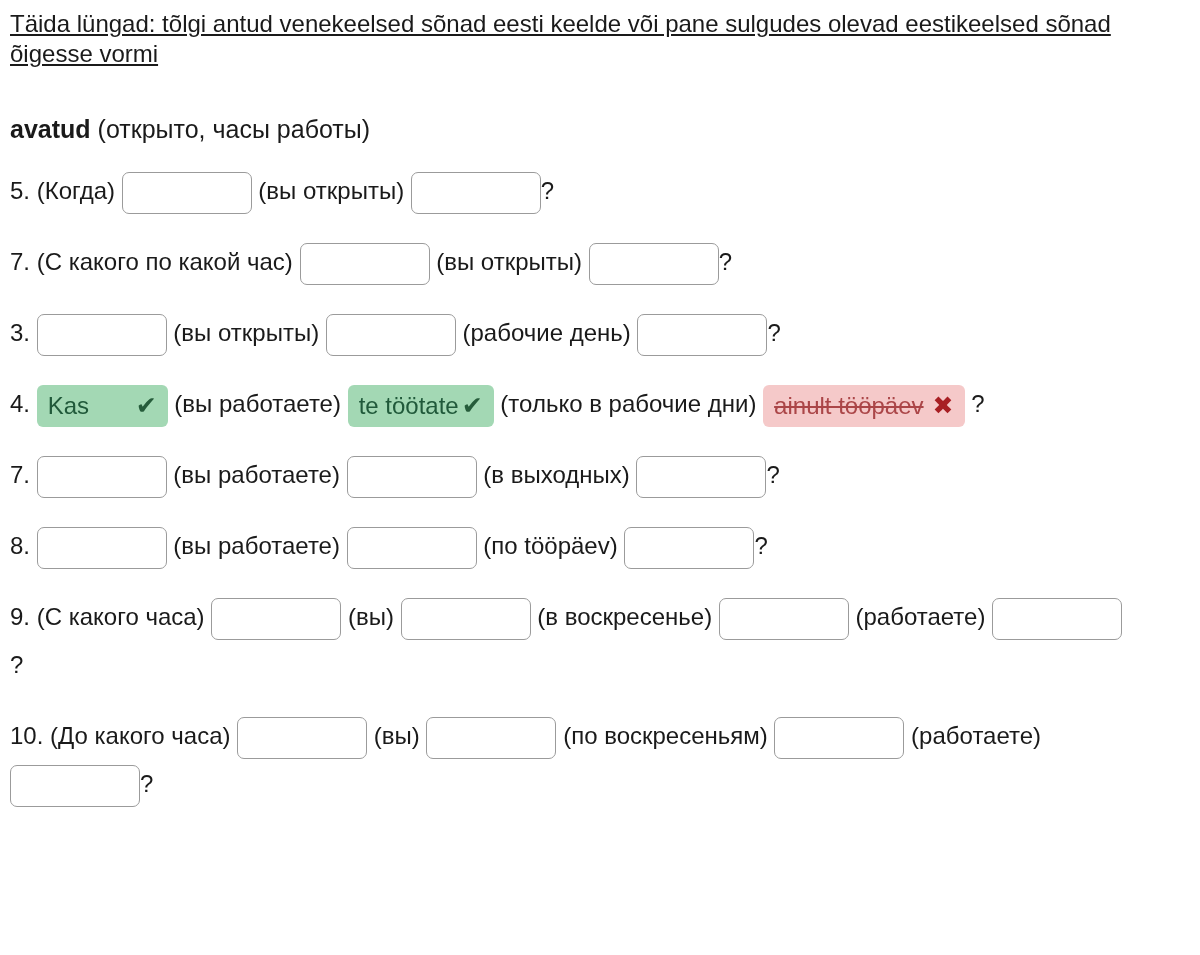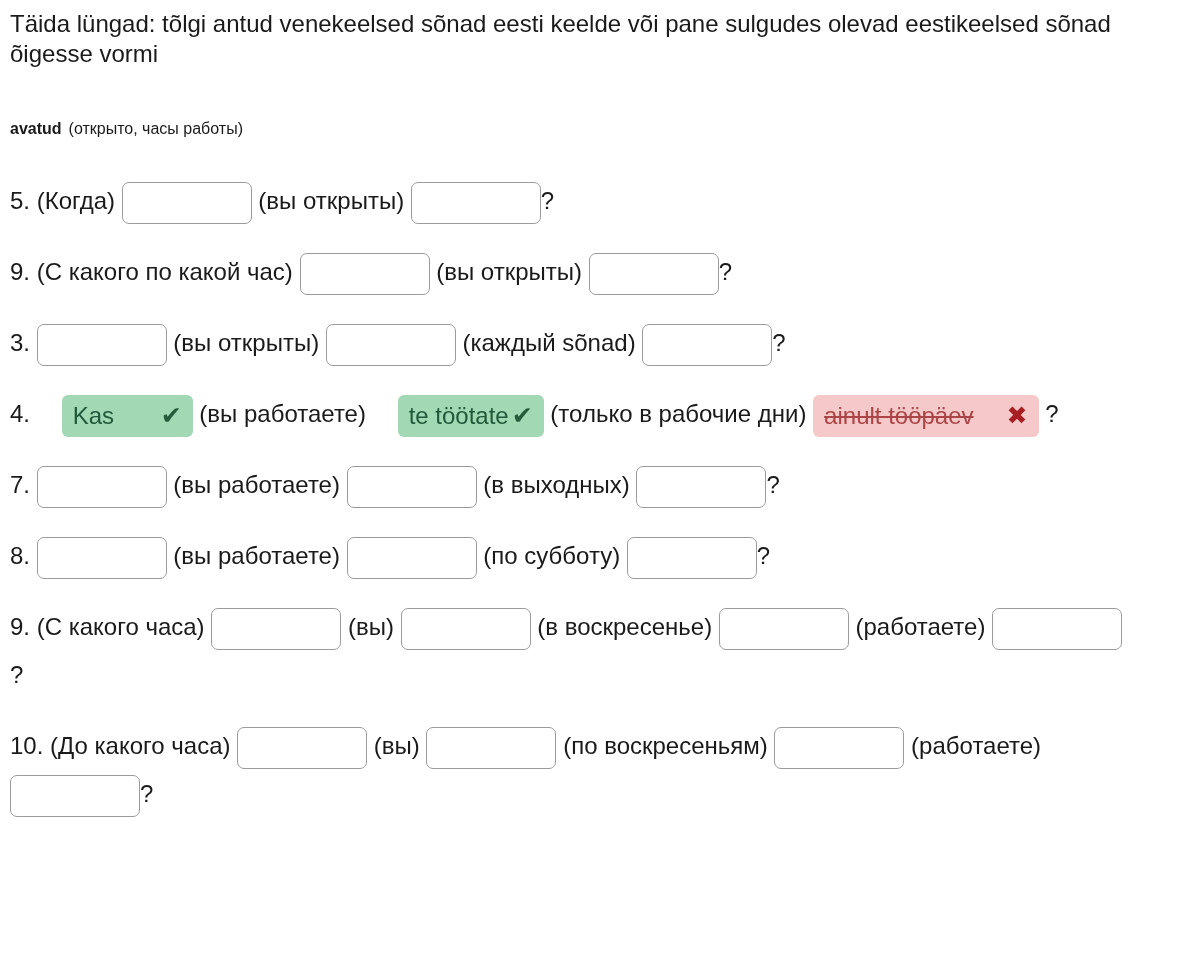--- a/index.html
+++ b/index.html
@@ -4,24 +4,24 @@
 <style>
   html,body{margin:0;padding:0;}
   body{
     width:1200px;height:955px;overflow:hidden;box-sizing:border-box;
     background:#ffffff;color:#1a1a1a;
     font-family:"Liberation Sans","DejaVu Sans",sans-serif;
     padding:9px 0 0 10px;
   }
   .title{
     font-size:24px;font-weight:400;line-height:30px;
-    max-width:1140px;margin:0 0 45px 0;color:#1a1a1a;
+    max-width:1140px;margin:0 0 45px 0;color:#1a1a1a;text-decoration:underline;
   }
   .word-line{
-    font-size:16px;line-height:30px;margin:0 0 33px 0;
+    font-size:25px;line-height:30px;margin:0 0 23px 0;
   }
   .word-line b{font-weight:700;}
   .word-line .note{margin-left:7px;}
   #rows{width:1190px;}
   .row{
     font-size:24px;line-height:48px;margin:0 0 23px 0;
     white-space:pre-wrap;
   }
   .seg-text{white-space:pre-wrap;}
   .blank{
@@ -36,39 +36,39 @@
     border:2px solid var(--focus-border,#4b8ed6);
     box-shadow:0 0 7px 2.5px var(--focus-glow,rgba(77,142,228,.55));
   }
   .caret{
     position:absolute;left:14px;top:8px;width:2px;height:26px;background:#111;
   }
   .chip{
     display:inline-flex;align-items:center;vertical-align:middle;
     box-sizing:border-box;height:42px;border-radius:6px;padding:0 11px;
   }
-  .chip.correct{background:var(--correct-bg,#a3d8b4);color:var(--correct-text,#20593a);margin-left:25px;}
-  .chip.wrong{background:var(--wrong-bg,#f5c9c9);color:var(--wrong-text,#ab4648);gap:24px;}
+  .chip.correct{background:var(--correct-bg,#a3d8b4);color:var(--correct-text,#20593a);}
+  .chip.wrong{background:var(--wrong-bg,#f5c9c9);color:var(--wrong-text,#ab4648);}
   .chip.spread{min-width:131px;justify-content:space-between;}
   .chip .chip-text{white-space:pre;}
   .chip.wrong .chip-text{text-decoration:line-through;text-decoration-thickness:2px;}
   .icon{font-weight:700;font-size:25px;line-height:1;}
   .chip.correct .icon{color:var(--correct-icon,#265c3b);margin-left:3px;}
   .chip.spread .icon{margin-left:0;}
   .chip.wrong .icon{color:var(--wrong-icon,#a81f23);margin-left:9px;}
 </style>
 </head>
 <body style="--correct-bg: #a3d8b4; --correct-text: #20593a; --correct-icon: #265c3b; --wrong-bg: #f5c9c9; --wrong-text: #ab4648; --wrong-icon: #a81f23; --focus-border: #4b8ed6; --focus-glow: rgba(77,142,228,0.55);">
 
 <main>
   <h1 class="title">Täida lüngad: tõlgi antud venekeelsed sõnad eesti keelde või pane sulgudes olevad eestikeelsed sõnad õigesse vormi</h1>
   <p class="word-line"><b>avatud</b><span class="note">(открыто, часы работы)</span></p>
   <div id="rows">
       <div class="row"><span class="seg-text">5. (Когда) </span><input type="text" class="blank" style=""><span class="seg-text"> (вы открыты) </span><input type="text" class="blank" style=""><span class="seg-text">?</span></div>
-      <div class="row"><span class="seg-text">9. (С какого по какой час) </span><input type="text" class="blank" style=""><span class="seg-text"> (вы открыты) </span><input type="text" class="blank" style=""><span class="seg-text">?</span></div>
-      <div class="row"><span class="seg-text">3. </span><input type="text" class="blank" style=""><span class="seg-text"> (вы открыты) </span><input type="text" class="blank" style=""><span class="seg-text"> (каждый sõnad) </span><input type="text" class="blank" style=""><span class="seg-text">?</span></div>
+      <div class="row"><span class="seg-text">7. (С какого по какой час) </span><input type="text" class="blank" style=""><span class="seg-text"> (вы открыты) </span><input type="text" class="blank" style=""><span class="seg-text">?</span></div>
+      <div class="row"><span class="seg-text">3. </span><input type="text" class="blank" style=""><span class="seg-text"> (вы открыты) </span><input type="text" class="blank" style=""><span class="seg-text"> (рабочие день) </span><input type="text" class="blank" style=""><span class="seg-text">?</span></div>
       <div class="row"><span class="seg-text">4. </span><span class="chip correct spread"><span class="chip-text">Kas</span><span class="icon">✔</span></span><span class="seg-text"> (вы работаете) </span><span class="chip correct"><span class="chip-text">te töötate</span><span class="icon">✔</span></span><span class="seg-text"> (только в рабочие дни) </span><span class="chip wrong"><span class="chip-text">ainult tööpäev</span><span class="icon">✖</span></span><span class="seg-text"> ?</span></div>
       <div class="row"><span class="seg-text">7. </span><input type="text" class="blank" style=""><span class="seg-text"> (вы работаете) </span><input type="text" class="blank" style=""><span class="seg-text"> (в выходных) </span><input type="text" class="blank" style=""><span class="seg-text">?</span></div>
-      <div class="row"><span class="seg-text">8. </span><input type="text" class="blank" style=""><span class="seg-text"> (вы работаете) </span><input type="text" class="blank" style=""><span class="seg-text"> (по субботу) </span><input type="text" class="blank" style=""><span class="seg-text">?</span></div>
+      <div class="row"><span class="seg-text">8. </span><input type="text" class="blank" style=""><span class="seg-text"> (вы работаете) </span><input type="text" class="blank" style=""><span class="seg-text"> (по tööpäev) </span><input type="text" class="blank" style=""><span class="seg-text">?</span></div>
       <div class="row"><span class="seg-text">9. (С какого часа) </span><input type="text" class="blank" style=""><span class="seg-text"> (вы) </span><input type="text" class="blank" style=""><span class="seg-text"> (в воскресенье) </span><input type="text" class="blank" style=""><span class="seg-text"> (работаете) </span><input type="text" class="blank" style=""><br><span class="seg-text">?</span></div>
       <div class="row"><span class="seg-text">10. (До какого часа) </span><input type="text" class="blank" style=""><span class="seg-text"> (вы) </span><input type="text" class="blank" style=""><span class="seg-text"> (по воскресеньям) </span><input type="text" class="blank" style=""><span class="seg-text"> (работаете) </span><br><input type="text" class="blank" style=""><span class="seg-text">?</span></div>
     </div>
 </main>
 
 </body></html>

